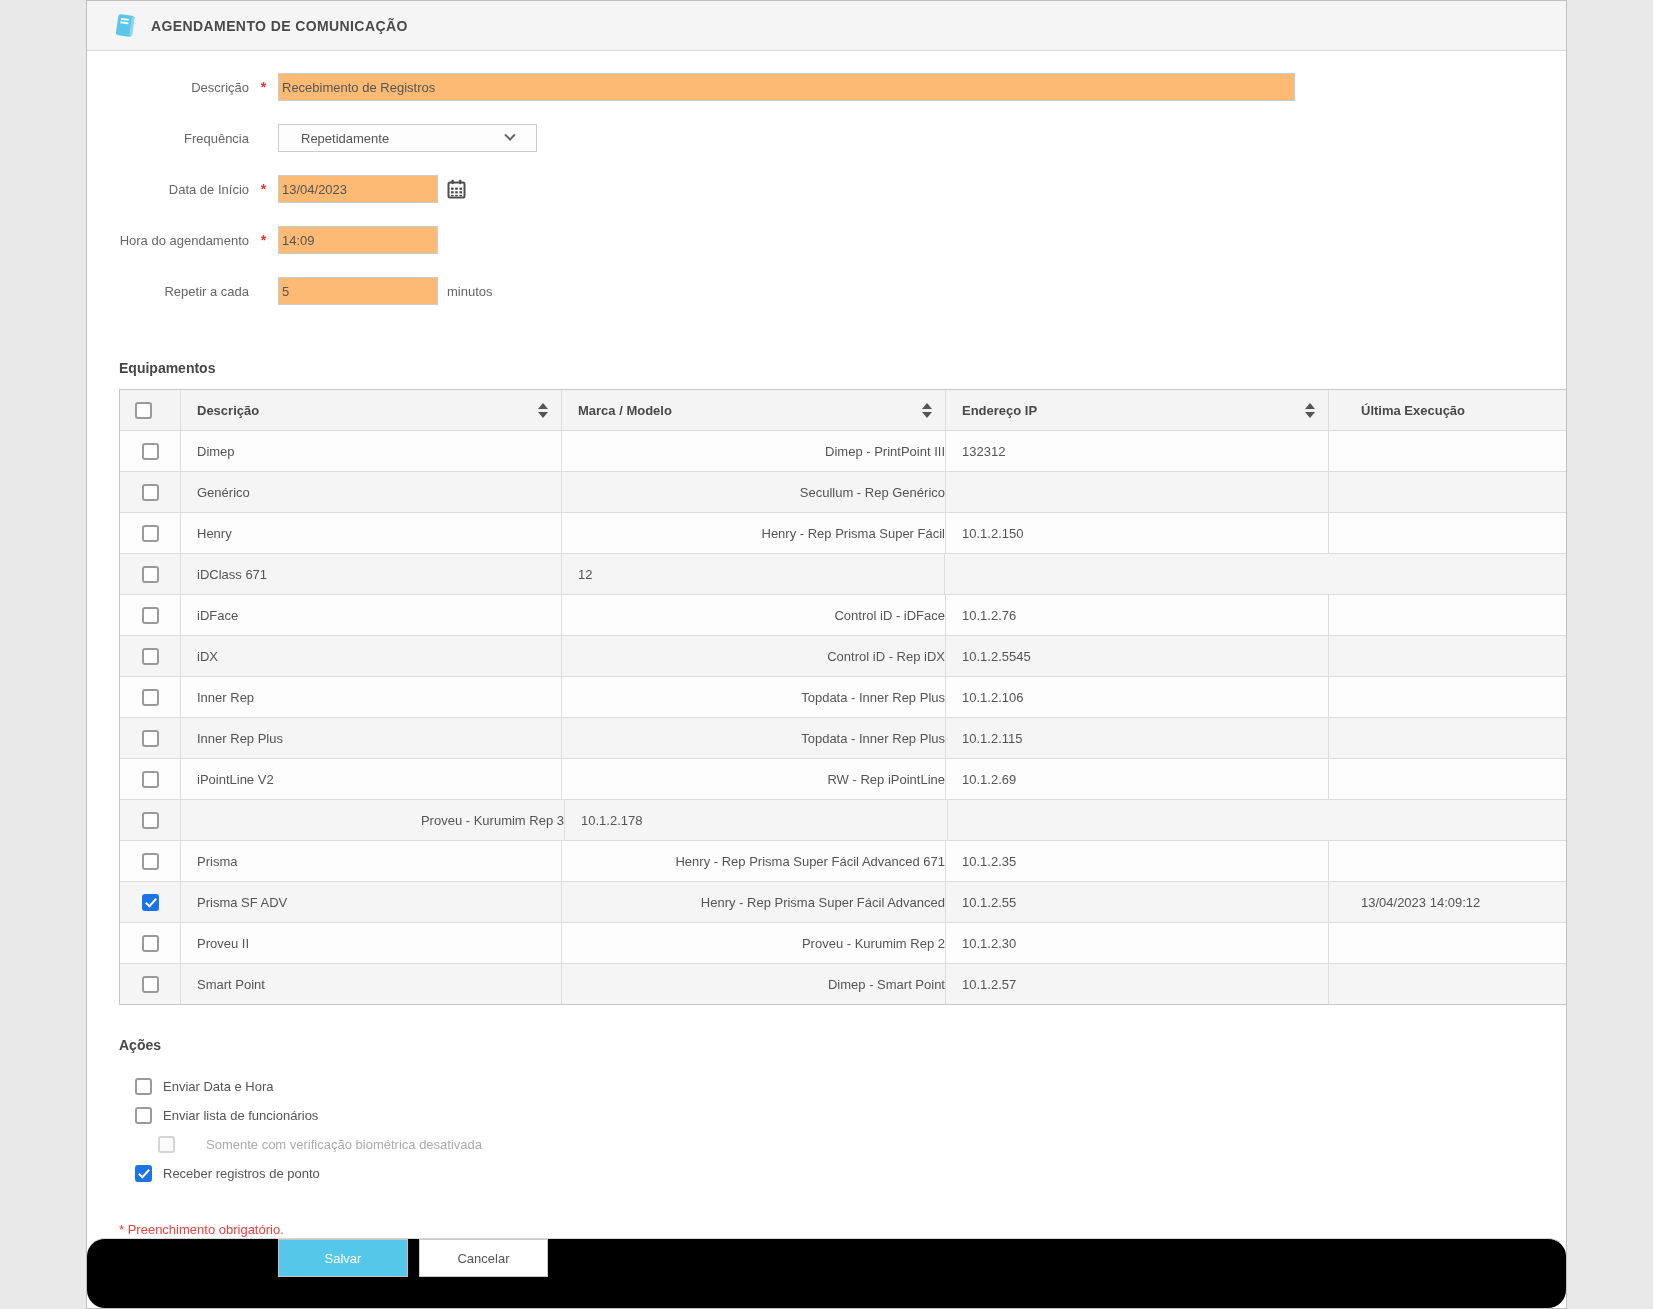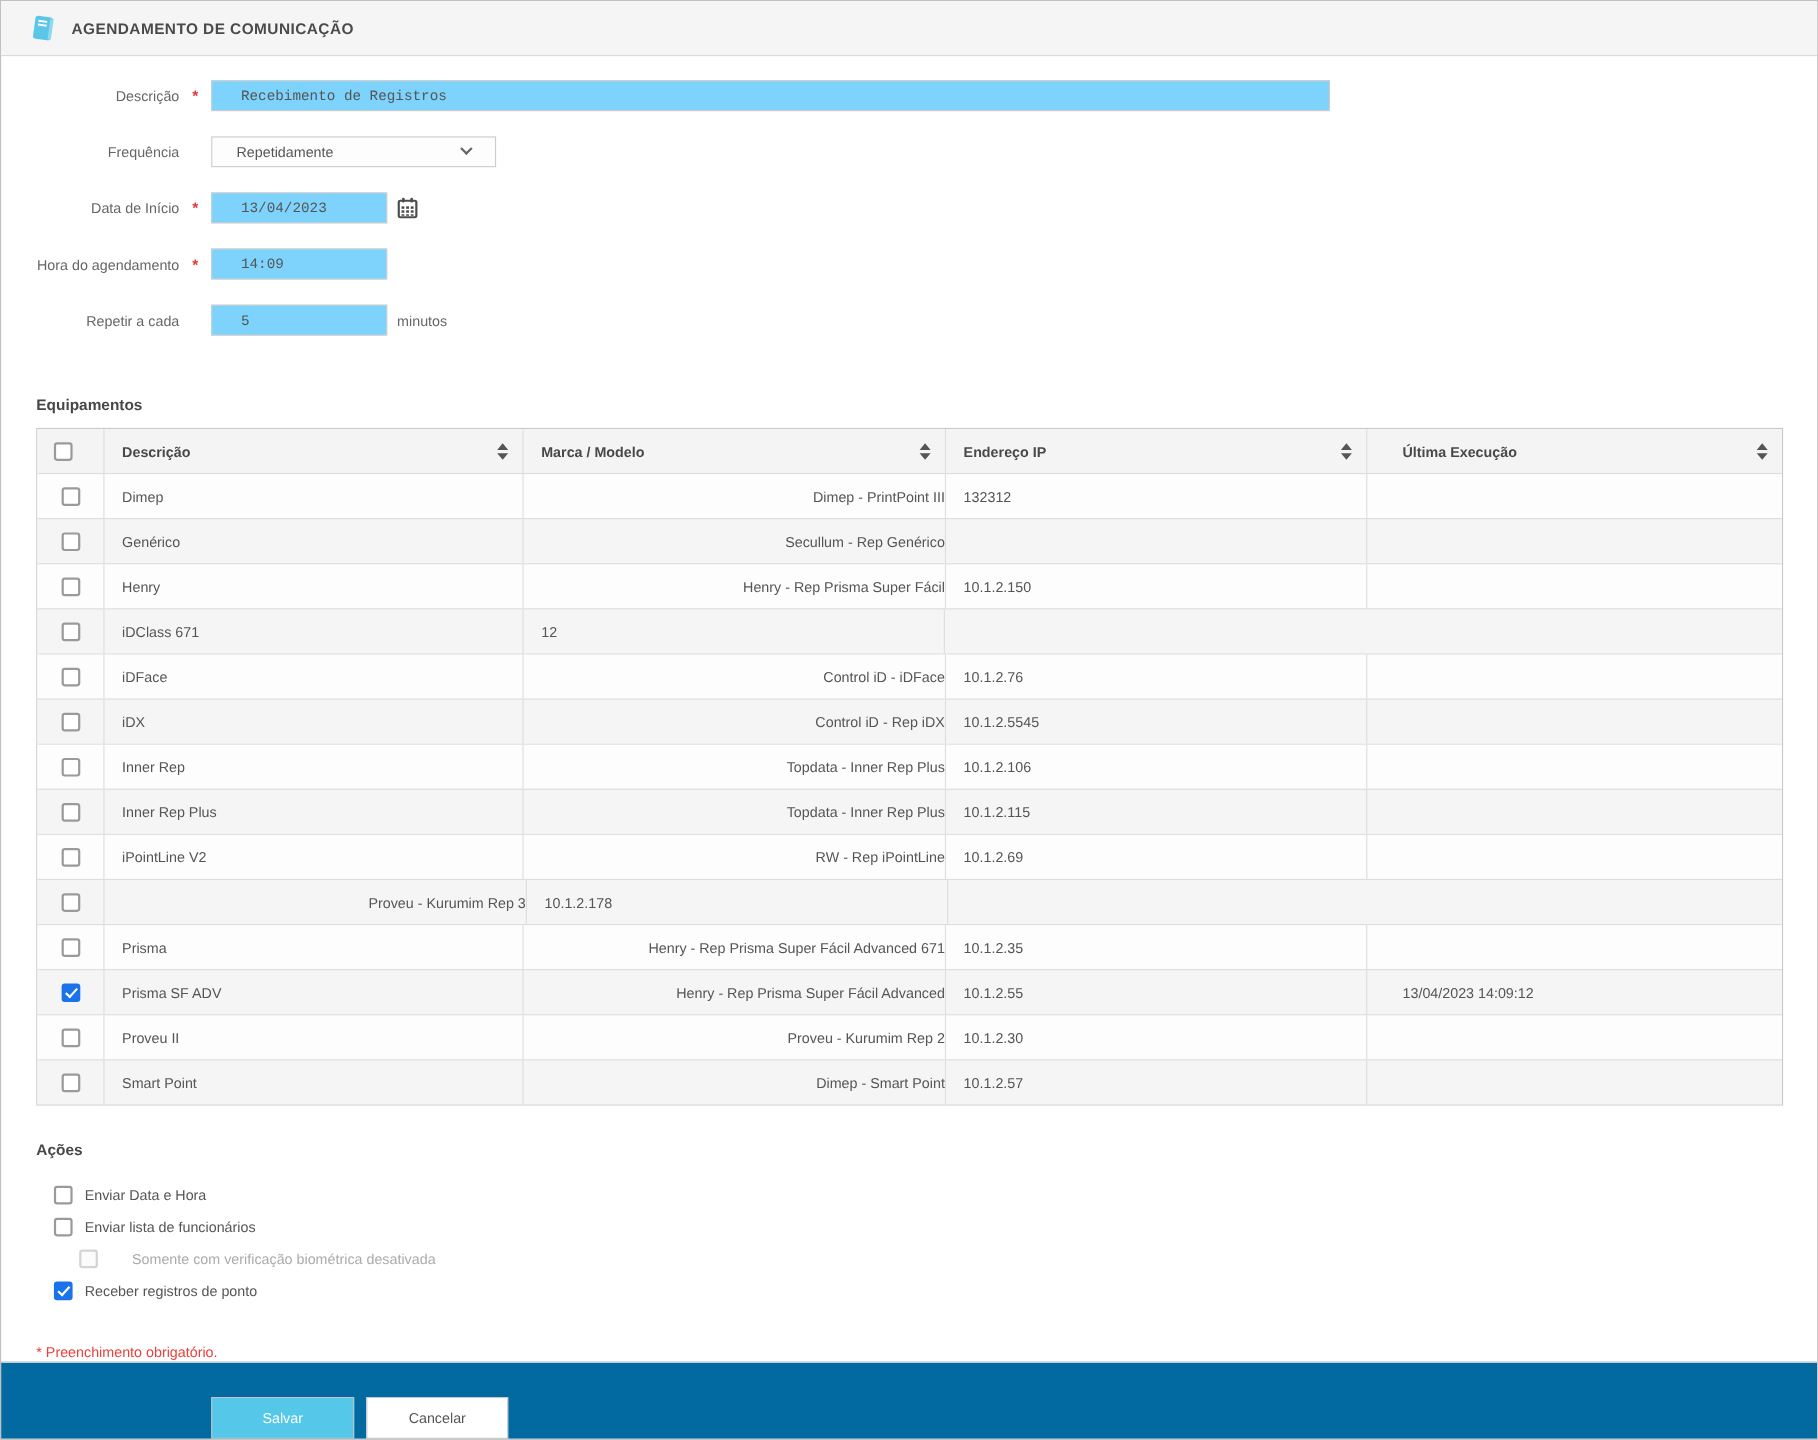--- a/index.html
+++ b/index.html
@@ -1,38 +1,38 @@
 <!DOCTYPE html>
 <html><head>
 <meta charset="utf-8">
 <style>
   * { box-sizing: border-box; margin: 0; padding: 0; }
   html,body { background:#e9e9e9; }
   body { font-family: "Liberation Sans", sans-serif; }
   .page {
-    width: 1653px; height: 1309px; margin: 0 auto;
+    width: 1481px; height: 1309px; margin: 0 auto;
     background: #fff; border: 1px solid #c0c0c0;
     display: flex; flex-direction: column; overflow: hidden;
   }
   
   .hdr {
     height: 50px; flex: 0 0 50px; background: #f5f5f5;
     border-bottom: 1px solid #dadada;
     display: flex; align-items: center; padding-left: 27px; gap: 14px;
   }
   .hdr-title { font-size: 14px; font-weight: bold; color: #4a4a4a; letter-spacing: .4px; }
   
   .form { margin-top: 22px; }
   .frow { display: flex; align-items: center; height: 28px; margin-bottom: 23px; }
   .frow .lbl { width: 162px; text-align: right; font-size: 13px; color: #666; }
   .frow .req { width: 29px; text-align: center; color: #e53935; font-weight: bold; font-size: 14px; }
   .tinput {
-    height: 28px; border: 1px solid #ccc; background: #7dd3fc;
-    font-family: Liberation Mono, monospace; font-size: 13px; color: #555;
-    padding: 0 26px; outline: none;
+    height: 28px; border: 1px solid #ccc; background: #fdba74;
+    font-family: Liberation Sans, sans-serif; font-size: 13px; color: #555;
+    padding: 0 3px; outline: none;
   }
   .w-desc { width: 1017px; }
   .w-small { width: 160px; }
   .fake-select {
     width: 259px; height: 28px; border: 1px solid #ccc; background: #fdfdfd;
     display: flex; align-items: center; justify-content: space-between;
     padding: 0 22px; font-size: 13px; color: #555; cursor: default;
   }
   .chev { width: 8px; height: 8px; border-right: 2px solid #666; border-bottom: 2px solid #666;
           transform: rotate(45deg) translate(-2px,-2px); }
@@ -69,23 +69,23 @@
   .cb.disabled { border-color: #d4d4d4; background: #fbfbfb; cursor: default; }
   
   .actions { margin-top: 13px; }
   .act-row { display: flex; align-items: center; margin-top: 12px; padding-left: 48px; }
   .act-row.indent { padding-left: 71px; gap: 20px; }
   .act-row .act-lbl { margin-left: 11px; font-size: 13px; color: #555; }
   .act-row.disabled .act-lbl { color: #ababab; }
   
   .footnote { margin: 40px 0 0 32px; font-size: 13px; color: #e8423d; }
   .footer {
-    margin-top: auto; height: 70px; flex: 0 0 70px; background: #0369a1;
-    border-top: 1px solid #d8d8d8; display: flex; align-items: flex-end;
-    padding-left: 191px; gap: 11px;
+    margin-top: auto; height: 70px; flex: 0 0 70px; background: #000000;
+    border-top: 1px solid #d8d8d8; display: flex; align-items: flex-start;
+    padding-left: 191px; gap: 11px; border-radius: 18px;
   }
   .btn { height: 38px; font-family: "Liberation Sans", sans-serif; font-size: 13px; cursor: pointer; }
   .btn-save { width: 130px; background: #55c8e9; color: #fff; border: 1px solid #c2c2c2; }
   .btn-cancel { width: 129px; background: #fff; color: #555; border: 1px solid #c9c9c9; }
 </style>
 </head>
 <body>
 
 <div class="page">
 

